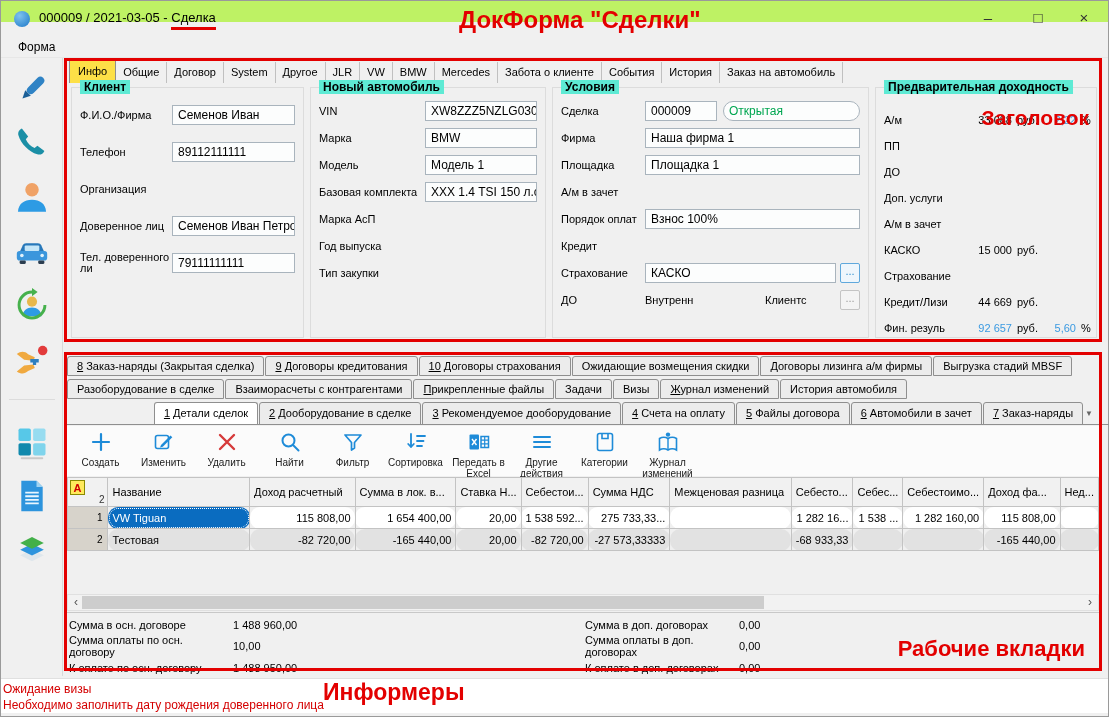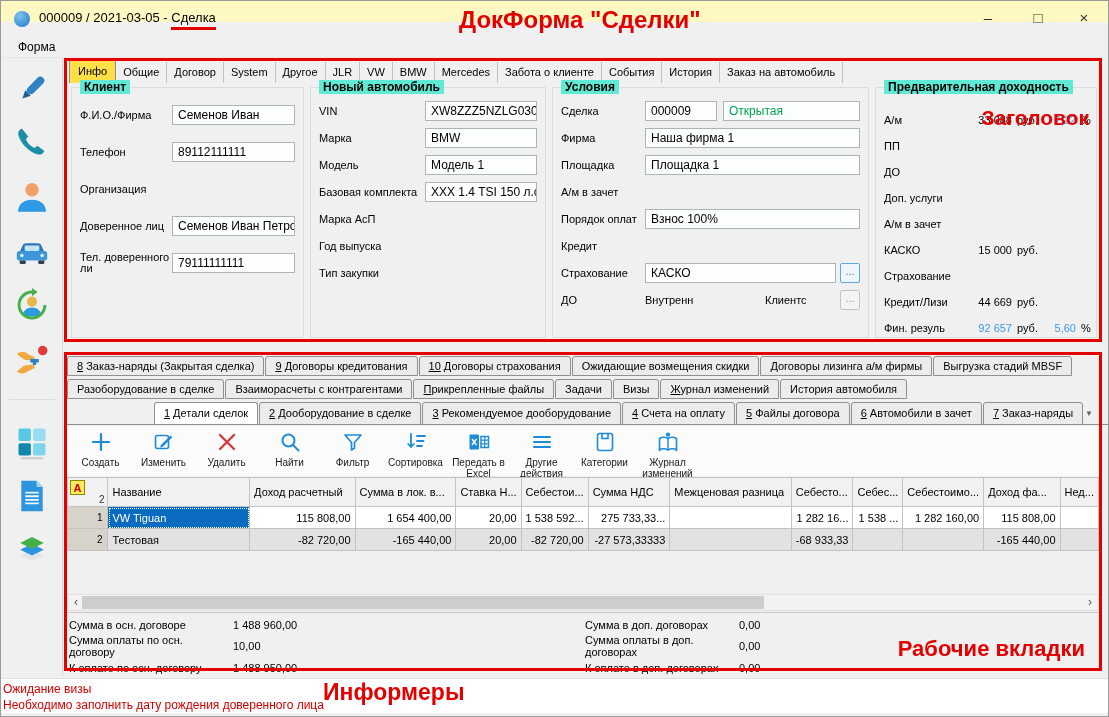--- a/index.html
+++ b/index.html
@@ -4,21 +4,21 @@
 <style>
   * { box-sizing: border-box; }
   html,body { margin:0; padding:0; }
   body {
     width:1109px; height:717px; position:relative; overflow:hidden;
     font-family:"Liberation Sans", sans-serif; background:#f0f0f0;
   }
   .window { position:absolute; inset:0; border:1px solid #9a9a9a; background:#f0f0f0; }
 
   
-  .titlebar { position:absolute; left:0; top:0; right:0; height:21px; background:#fef9c3; }
+  .titlebar { position:absolute; left:0; top:0; right:0; height:21px; background:#bef264; }
   .appicon { position:absolute; left:13px; top:10px; width:16px; height:16px; border-radius:50%;
     background:radial-gradient(circle at 35% 30%, #7ec3ef, #1c77c8); }
   .wtitle { position:absolute; left:38px; top:9px; font-size:13px; color:#000; }
   .deal-ul { border-bottom:3px solid #e30000; padding-bottom:2px; }
   .wc { position:absolute; top:8px; width:30px; text-align:center; font-size:15px; color:#333; cursor:default; }
   .wc-min { left:972px; } .wc-max { left:1022px; } .wc-close { left:1068px; }
 
   .ann { color:#e30000; font-weight:bold; font-family:"Liberation Sans",sans-serif; }
   .ann-title { position:absolute; left:458px; top:5px; font-size:24px; }
 
@@ -97,21 +97,21 @@
   #gridwrap { position:absolute; left:66px; top:476px; width:1032px; height:78px; overflow:hidden; }
   table { border-collapse:collapse; table-layout:fixed; }
   th,td { border:1px solid #c3c3c3; font-size:11px; font-weight:normal; padding:0 4px;
     overflow:hidden; white-space:nowrap; }
   thead th { height:29px; background:#f1f1f1; text-align:left; vertical-align:middle; }
   th.corner { position:relative; }
   .corner-a { position:absolute; left:2px; top:2px; width:15px; height:15px; background:#ffe95c;
     border:1px solid #8a8a00; color:#d00000; font-weight:bold; font-size:11px; line-height:14px; text-align:center; }
   .corner-2 { position:absolute; right:3px; bottom:1px; font-size:10px; color:#333; }
   tbody th { height:22px; background:#d7d3cb; text-align:right; font-size:10px; padding-right:5px; }
-  td { height:22px; background:#fff; }
+  td { height:22px; background:#fff;border-radius:10px; }
   td.num { text-align:right; }
   tr.alt td { background:#e2e2e2; }
   td.sel { background:#0a6cc0; color:#fff; outline:1px dotted #fff; outline-offset:-2px; }
 
   
   #hscroll { position:absolute; left:66px; top:593px; width:1032px; height:17px; background:#f2f2f2; border:1px solid #e0e0e0; }
   .sarr { position:absolute; top:0; width:16px; height:15px; text-align:center; line-height:14px; font-size:12px; color:#555; }
   .sarr.right { right:0; }
   .sthumb { position:absolute; left:14px; top:1px; width:682px; height:13px; background:#cdcdcd; }
 
@@ -298,21 +298,21 @@
         </div>
       </div>
   </div>
 
   <div class="gb" id="gb-cond">
     <span class="legend">Условия</span>
     <div class="rows rows27" id="cond-rows">
         <div class="frow">
           <span class="flabel">Сделка</span>
           <span class="fbox dealnum">000009</span>
-          <span class="fbox status" style="color: rgb(0, 166, 81);">Открытая</span>
+          <span class="fbox status" style="color: rgb(0, 166, 81); border-radius: 10px;">Открытая</span>
         </div>
         <div class="frow">
           <span class="flabel">Фирма</span>
           <span class="fbox">Наша фирма 1</span>
         </div>
         <div class="frow">
           <span class="flabel">Площадка</span>
           <span class="fbox">Площадка 1</span>
         </div>
         <div class="frow">

